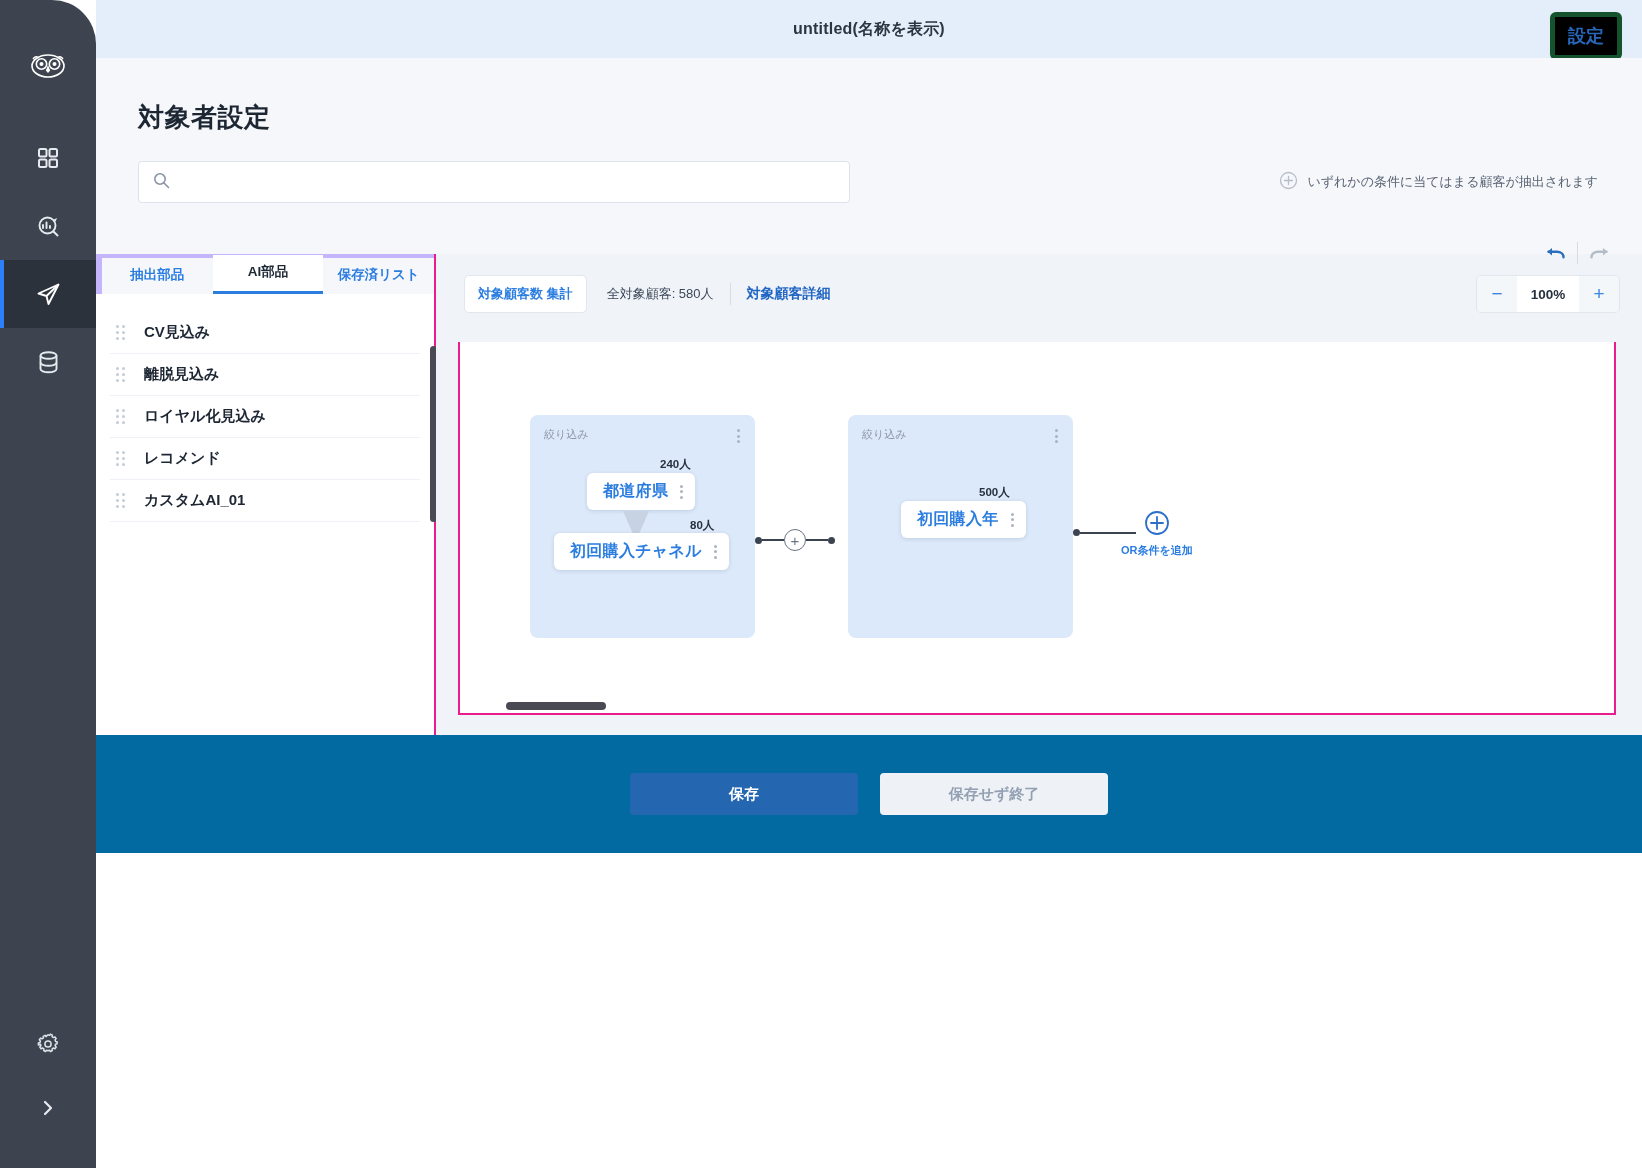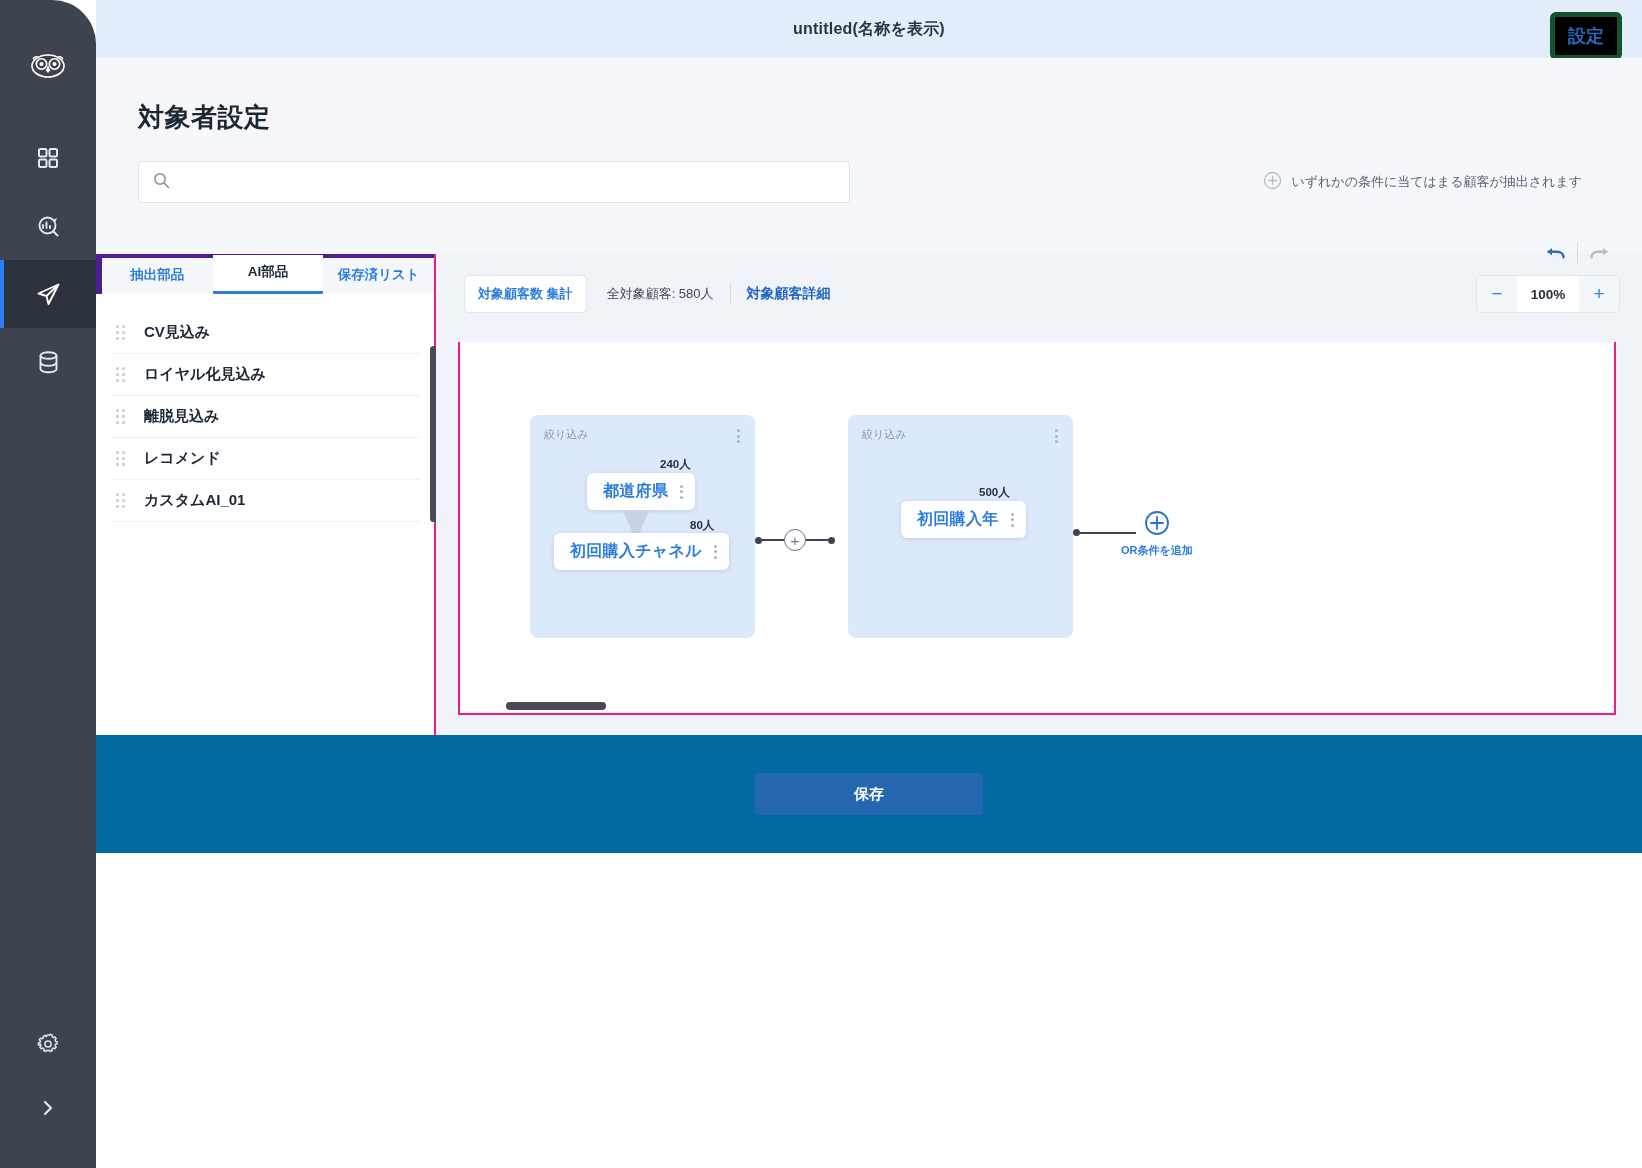--- a/index.html
+++ b/index.html
@@ -51,39 +51,39 @@
   
   .page {
     position:absolute; left:96px; top:58px; right:0; bottom:0;
     background:#f5f7fa;
   }
   .page-title {
     font-size: 26px; font-weight: 800; color:#1d2633;
     padding: 42px 0 0 42px; letter-spacing:.5px;
   }
 
-  .searchrow { display:flex; align-items:center; padding: 26px 36px 0 42px; }
+  .searchrow { display:flex; align-items:center; padding: 26px 20px 0 42px; }
   .searchbox {
     width: 712px; height: 42px; background:#fff;
     border:1px solid #dde3ea; border-radius:4px;
     display:flex; align-items:center; padding: 0 14px;
   }
   .searchbox input {
     border:none; outline:none; flex:1; font-size:14px; color:#2b3441;
     background:transparent; font-family: inherit; margin-left:10px;
   }
   .hintrow { margin-left:auto; display:flex; align-items:center; gap:9px; padding-right: 24px;}
   .hint-text { font-size: 13px; color:#596374; }
 
   
   .panels { position:absolute; left:0; right:0; top:196px; bottom:118px; display:flex; }
 
   
   .listpanel { width: 338px; background:#ffffff; position:relative; }
-  .tabs { display:flex; align-items:flex-end; height:40px; padding-left: 6px; background:#4c1d95; }
+  .tabs { display:flex; align-items:flex-end; height:40px; padding-left: 6px; background:#c4b5fd; }
   .tab {
     flex:1; text-align:center; font-size:13.5px; font-weight:700;
     color:#2b7de0; padding: 8px 0 10px; cursor:pointer; background:#f5f7fa;
   }
   .tab.active { color:#1e2936; background:#ffffff; border-bottom:3px solid #2b7de0; }
   .listbody { background:#fff; height: calc(100% - 40px); padding: 18px 14px 0 14px; position:relative;}
   .list-item {
     display:flex; align-items:center; gap:16px; height: 42px;
     border-bottom:1px solid #eef1f5; cursor:grab; padding-left:6px;
   }
@@ -324,32 +324,32 @@
           </div>
           <div class="list-item">
             <span class="grip">
                 <i></i>
                 <i></i>
                 <i></i>
                 <i></i>
                 <i></i>
                 <i></i>
               </span>
-            <span class="list-item-label">ロイヤル化見込み</span>
+            <span class="list-item-label">離脱見込み</span>
           </div>
           <div class="list-item">
             <span class="grip">
                 <i></i>
                 <i></i>
                 <i></i>
                 <i></i>
                 <i></i>
                 <i></i>
               </span>
-            <span class="list-item-label">離脱見込み</span>
+            <span class="list-item-label">ロイヤル化見込み</span>
           </div>
           <div class="list-item">
             <span class="grip">
                 <i></i>
                 <i></i>
                 <i></i>
                 <i></i>
                 <i></i>
                 <i></i>
               </span>
@@ -479,14 +479,15 @@
           </div>
 
           <div class="hscroll-thumb"></div>
         </div>
       </div>
     </div>
   </div>
 
   <div class="footer">
     <button class="btn-primary">保存</button>
+    <button class="btn-ghost">保存せず終了</button>
   </div>
 </div>
 
 </body></html>

